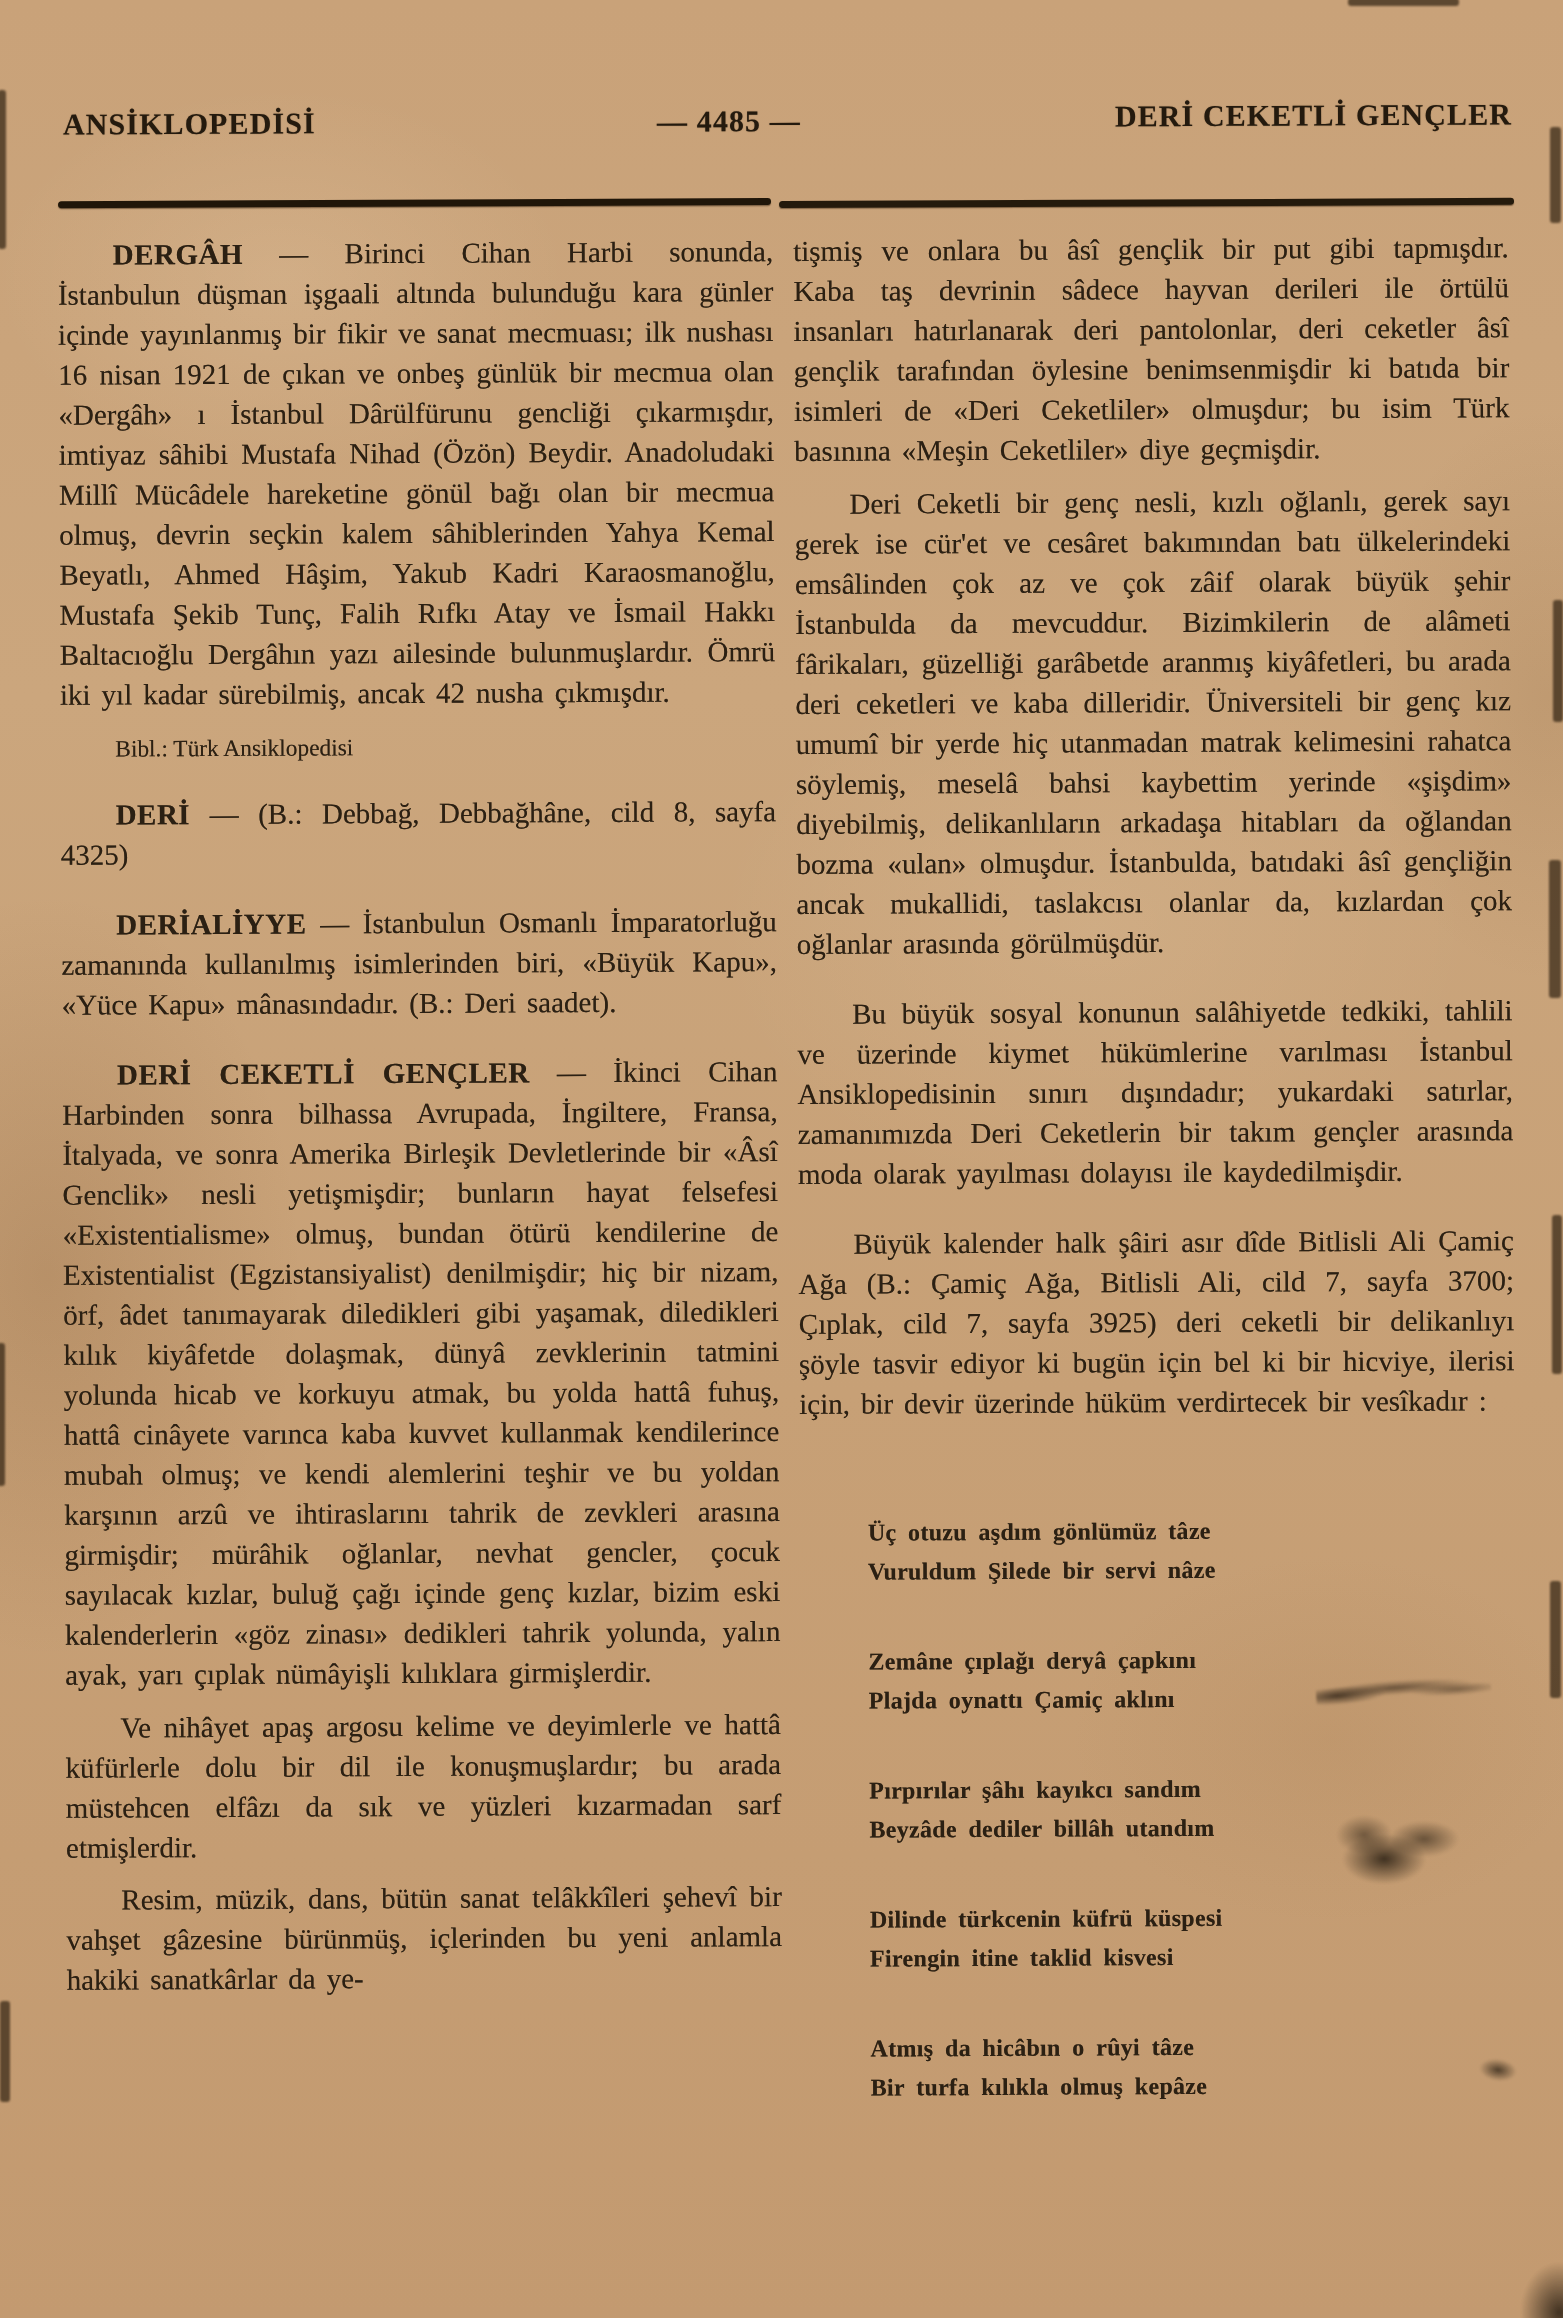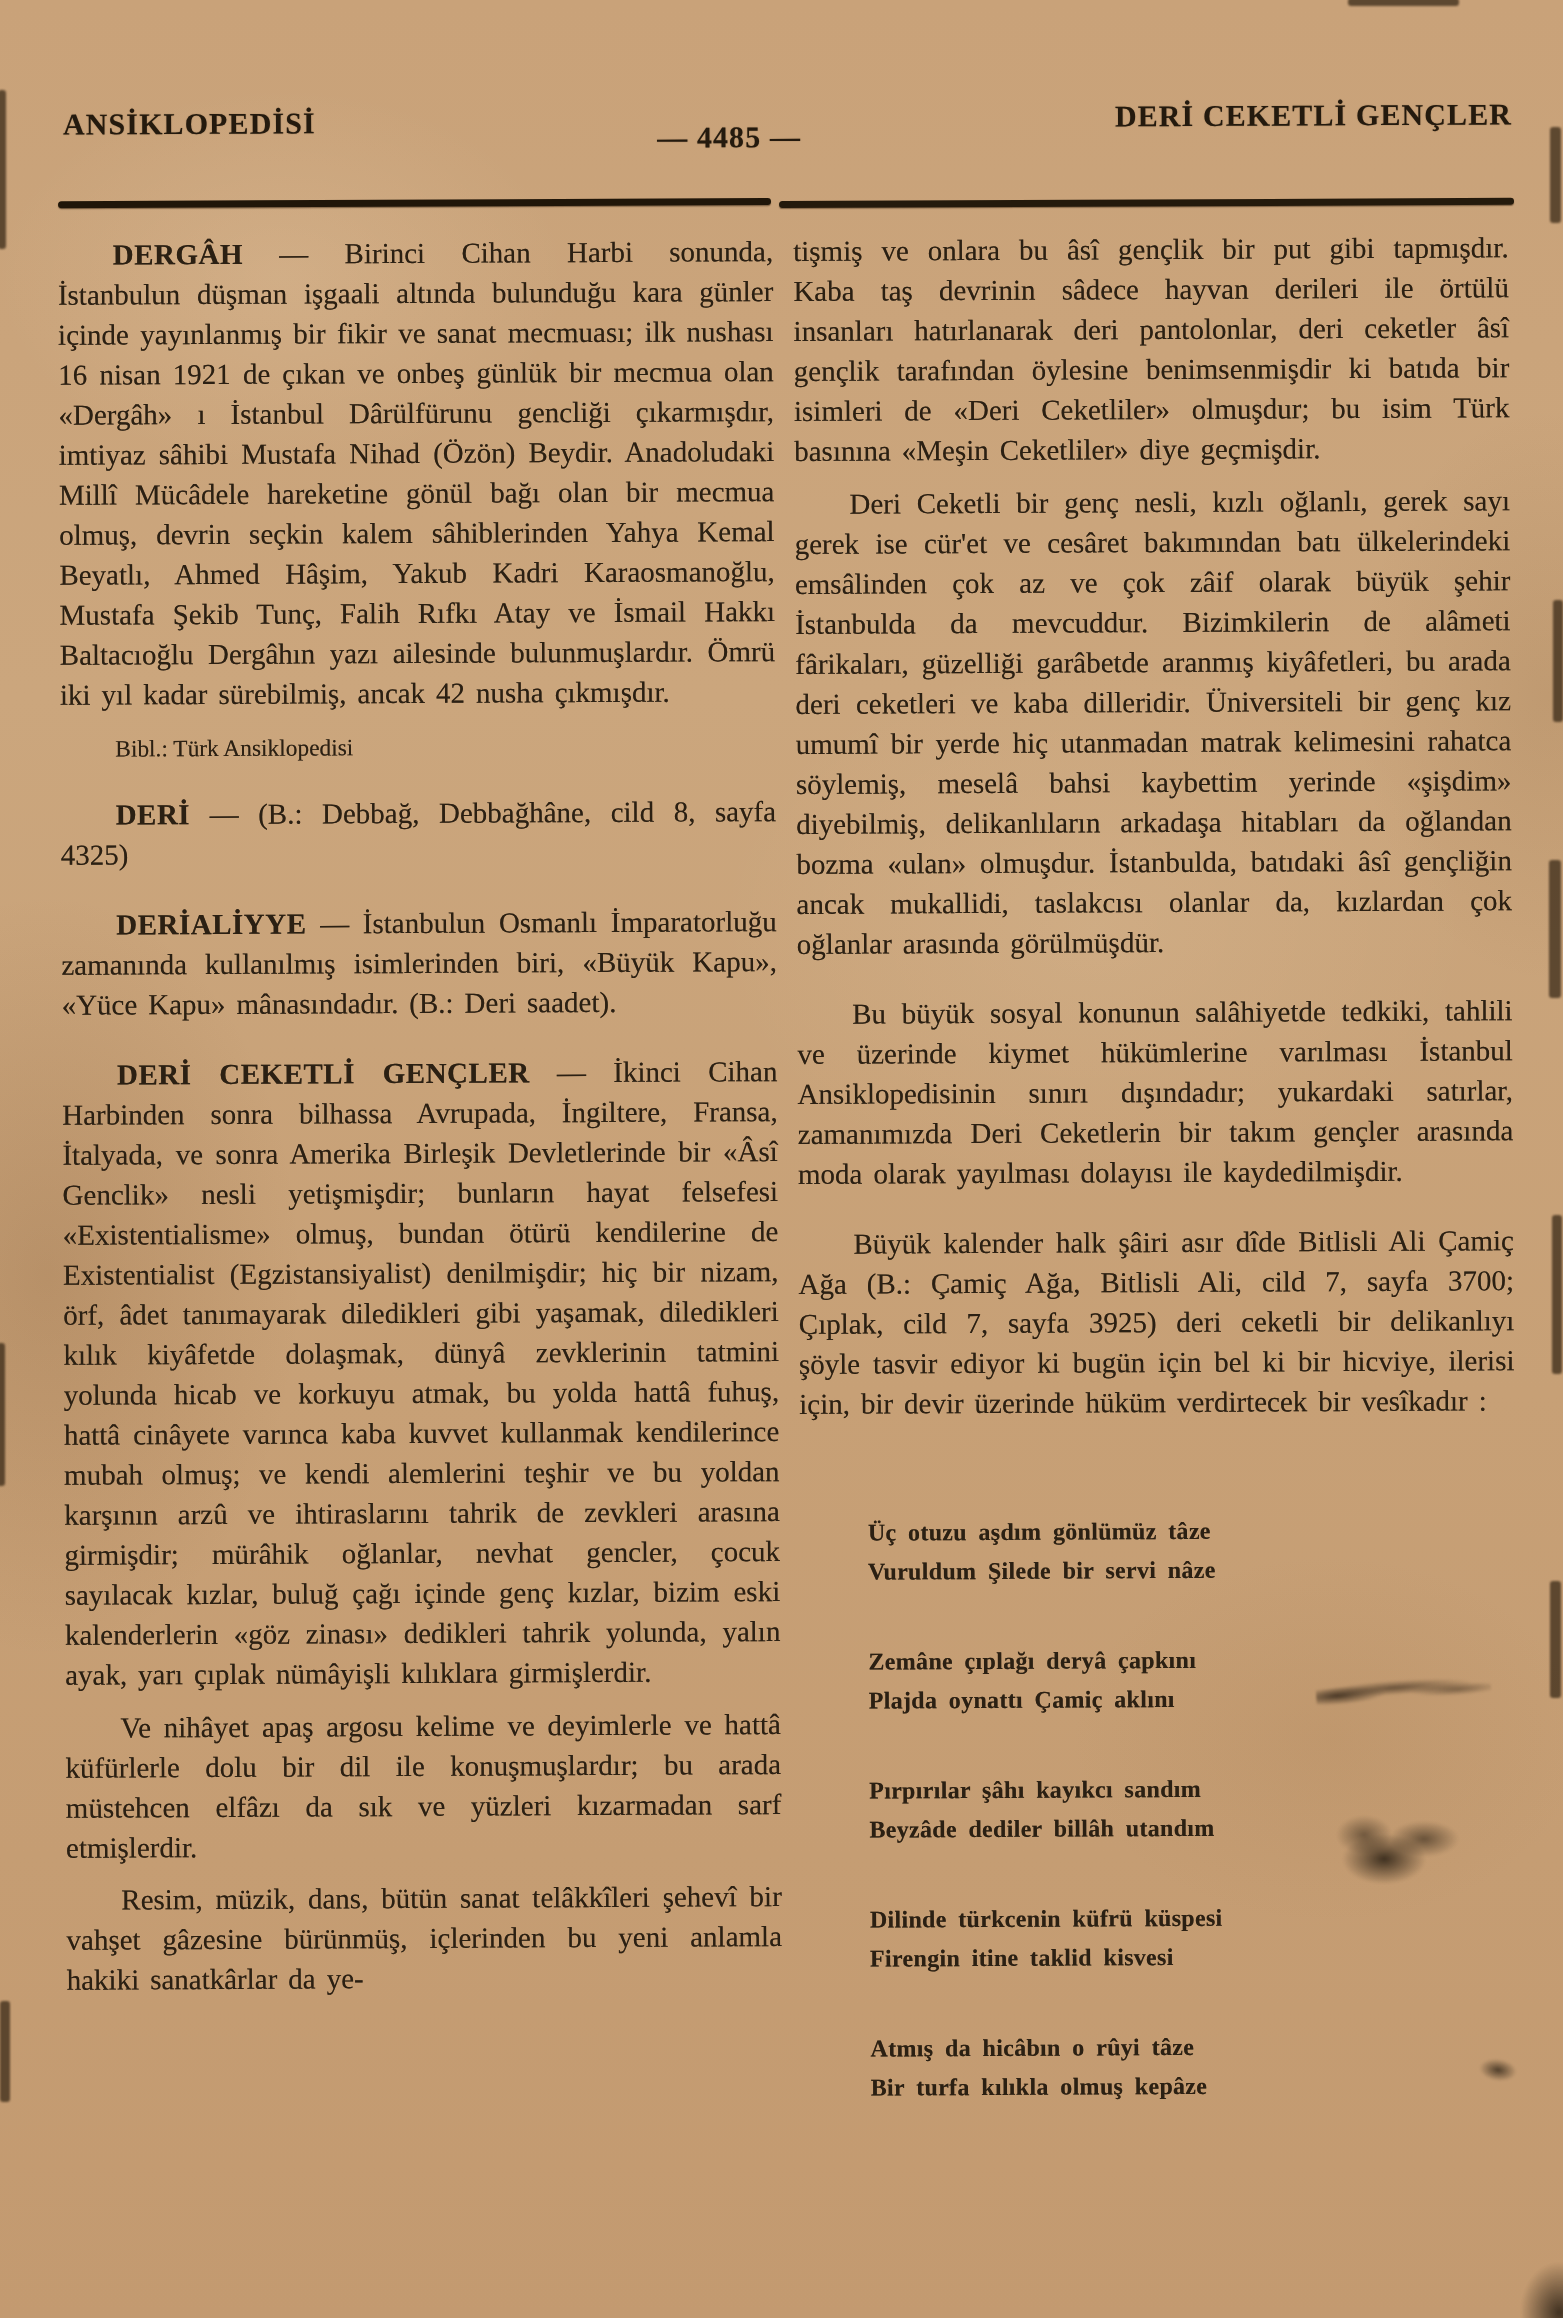--- a/index.html
+++ b/index.html
@@ -23,21 +23,21 @@
   
   .header-row {
     position: absolute; top: 104px; left: 63px; right: 51px;
     height: 37px;
     transform: rotate(-0.28deg);
     font-weight: bold; font-size: 30px; letter-spacing: 1.1px;
     color: #241a0e;
     text-shadow: 0 0 1.1px rgba(45,30,14,0.45);
   }
   .header-left  { position: absolute; left: 0; top: 0; }
-  .header-center{ position: absolute; left: 41%; top: 16px; }
+  .header-center{ position: absolute; left: 41%; top: 0; }
   .header-right { position: absolute; right: 0; top: -3.2px; }
 
   .rule-wrap { position: absolute; top: 195px; left: 58px; right: 49px; transform: rotate(-0.25deg); }
   .rule-seg1 { position: absolute; left: 0; top: 3.2px; width: 49%; height: 7px; background: #201609; border-radius: 3.7px; box-shadow: 0 1.1px 1.1px rgba(60,40,20,0.5); }
   .rule-seg2 { position: absolute; right: 0; top: 6.4px; width: 50.5%; height: 7px; background: #241a0c; border-radius: 3.7px; box-shadow: 0 1.1px 1.1px rgba(60,40,20,0.5); }
 
   
   .columns {
     position: absolute; top: 231px; left: 63px; right: 49px; bottom: 0;
     display: flex; gap: 20px;

